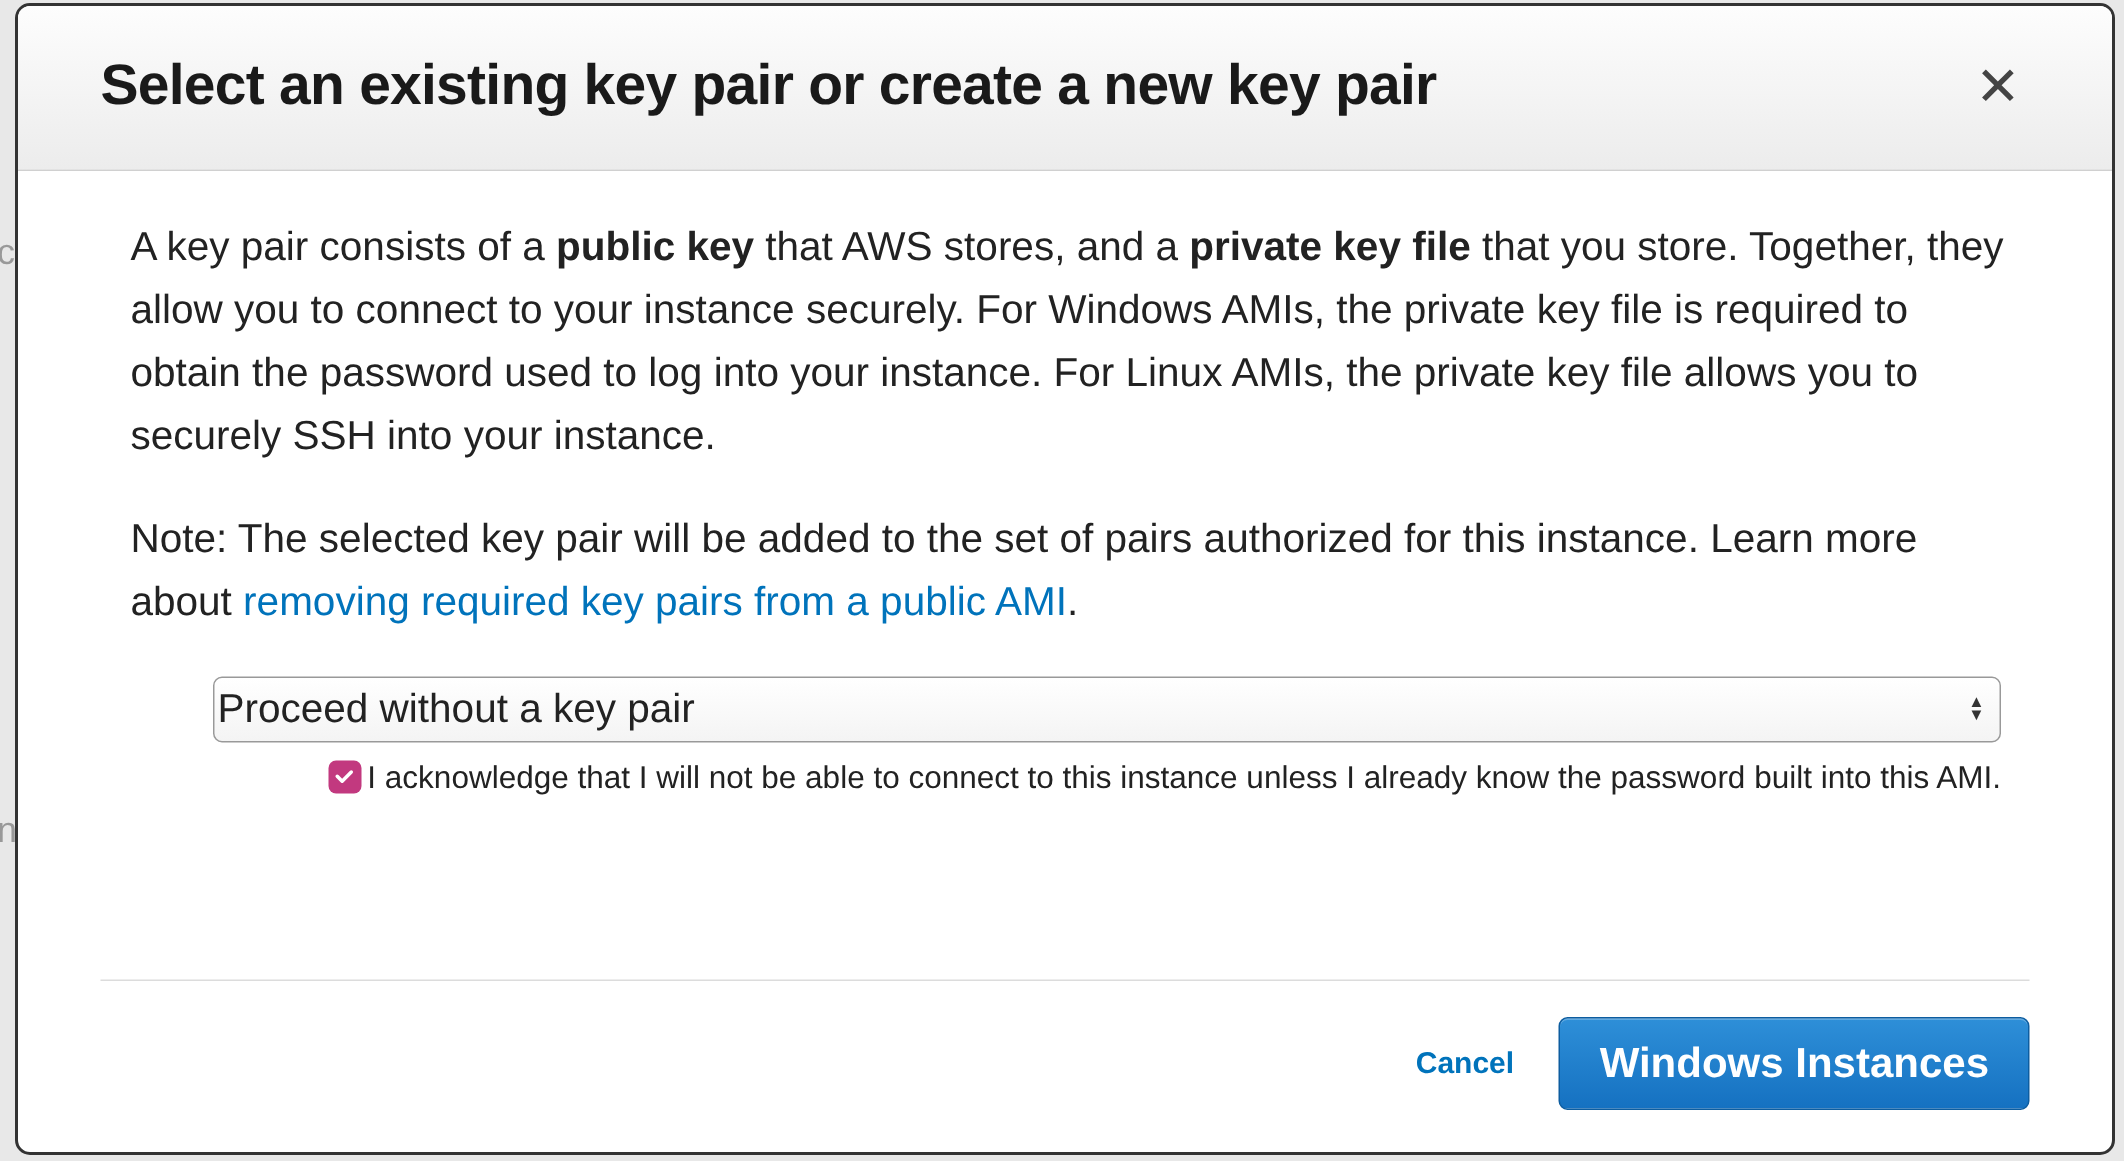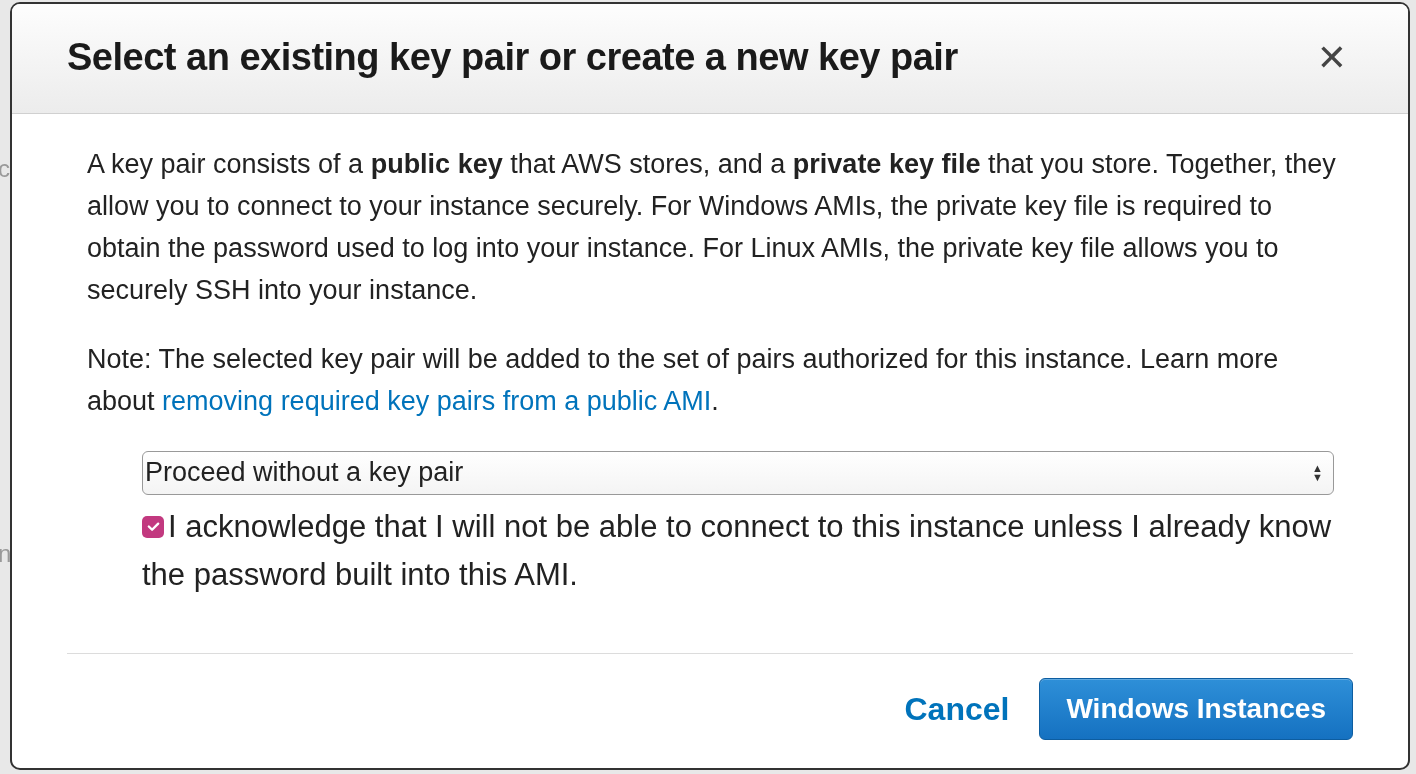--- a/index.html
+++ b/index.html
@@ -104,23 +104,24 @@
     .select-arrows {
       display: flex;
       flex-direction: column;
       font-size: 11px;
       line-height: 9px;
       color: #333;
     }
     .ack-row {
       margin: 8px 0 0 55px;
       width: 1192px;
-      font-size: 31px;
+      font-size: 21px;
       color: #222;
       line-height: 1.55;
+      text-align: right;
     }
     .checkbox {
       display: inline-flex;
       align-items: center;
       justify-content: center;
       width: 22px;
       height: 22px;
       background: #c2397f;
       border-radius: 5px;
       vertical-align: middle;
@@ -137,21 +138,21 @@
       border-top: 1px solid #dcdcdc;
       margin: 30px 55px 0 55px;
       padding: 24px 0 28px 0;
       display: flex;
       justify-content: flex-end;
       align-items: center;
       gap: 30px;
     }
     .cancel-link {
       color: #0073bb;
-      font-size: 32px;
+      font-size: 20px;
       font-weight: bold;
       cursor: pointer;
       margin-left: 31px;
     }
     .launch-button {
       background: linear-gradient(to bottom, #2e8fd8 0%, #1571c1 100%);
       border: 1px solid #0d5da0;
       border-radius: 6px;
       color: #ffffff;
       font-size: 28px;

